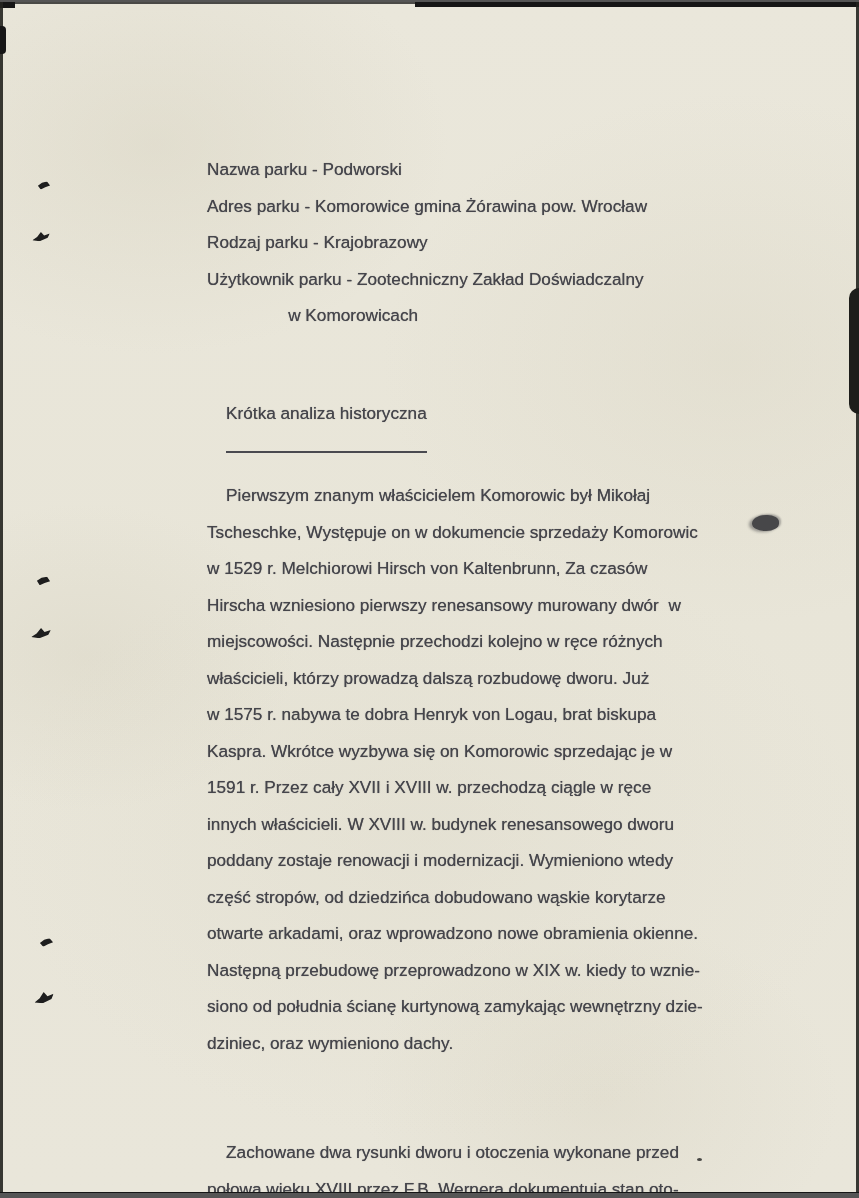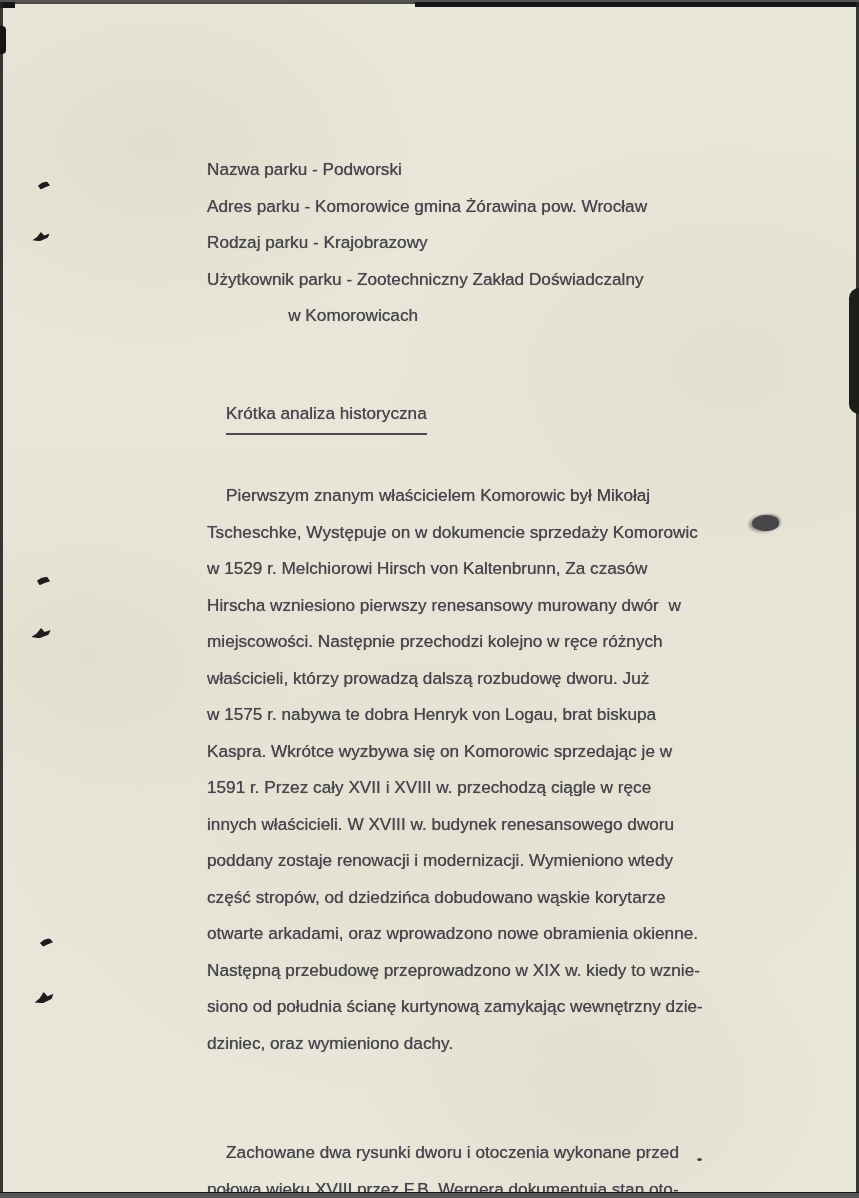--- a/index.html
+++ b/index.html
@@ -26,21 +26,21 @@
     line-height:36.5px;
     white-space:pre;
     letter-spacing:0;
     text-shadow:0 0 0.7px rgba(62,62,68,0.85);
   }
   .header-block{top:149px;}
   .section-heading-wrap{top:356px;}
   .section-heading-wrap span{
     display:inline-block;
     border-bottom:2px solid #4a4a50;
-    padding-bottom:2px;
+    padding-bottom:20px;
   }
   .body-block{top:402px;}
   .body-block .para{white-space:pre;}
 
   
   .artifact{position:absolute;background:#161616;}
   .edge-top-thin{left:0;top:0;width:859px;height:2px;opacity:0.75;}
   .edge-top-thick{left:415px;top:0;width:444px;height:5px;}
   .edge-top-nub{left:0;top:0;width:15px;height:6px;}
   .edge-left{left:0;top:0;width:3px;height:1198px;background:#23231f;opacity:0.9;}

